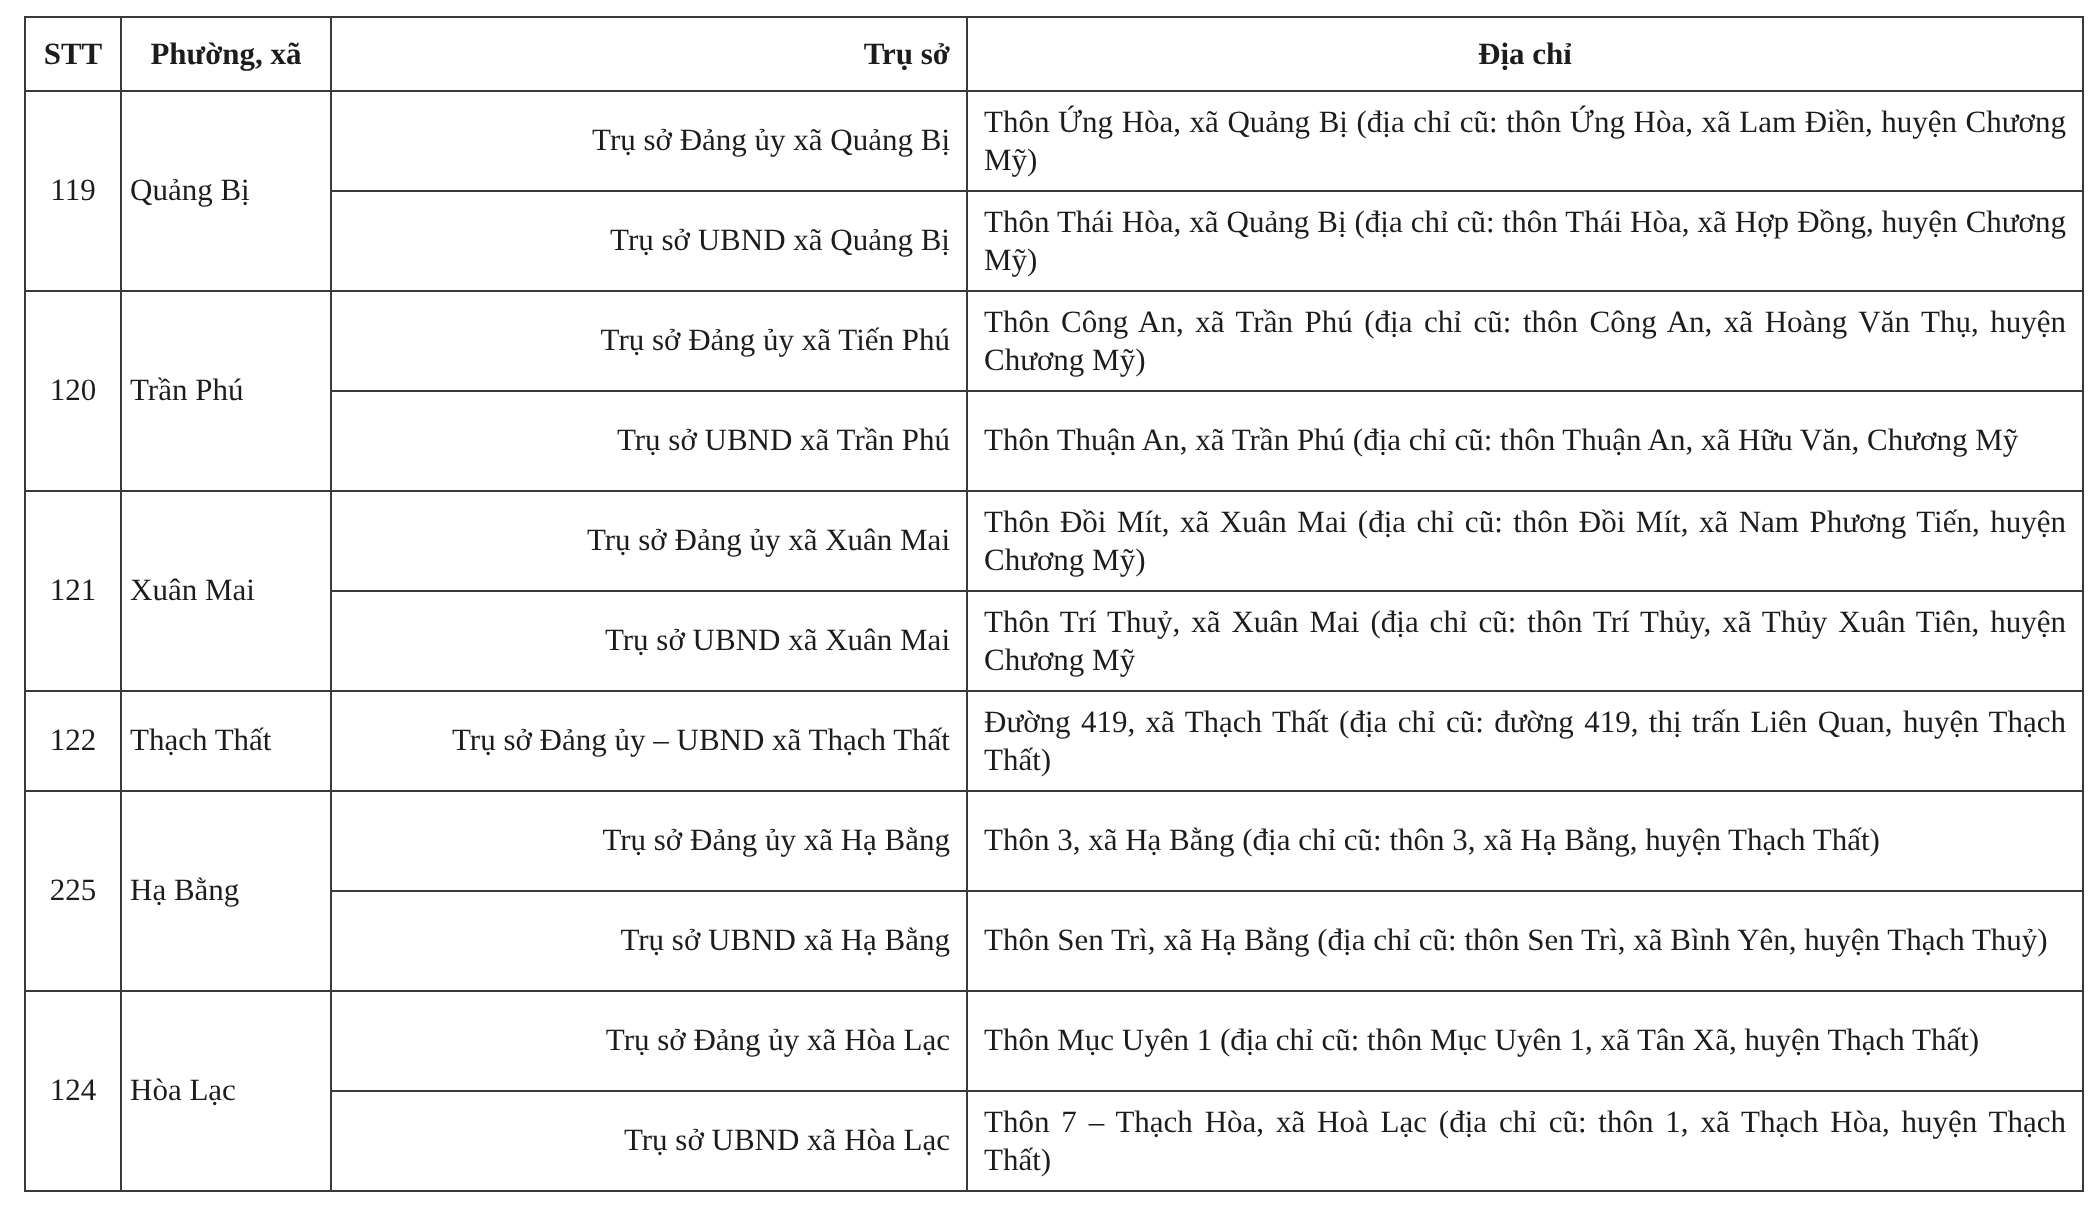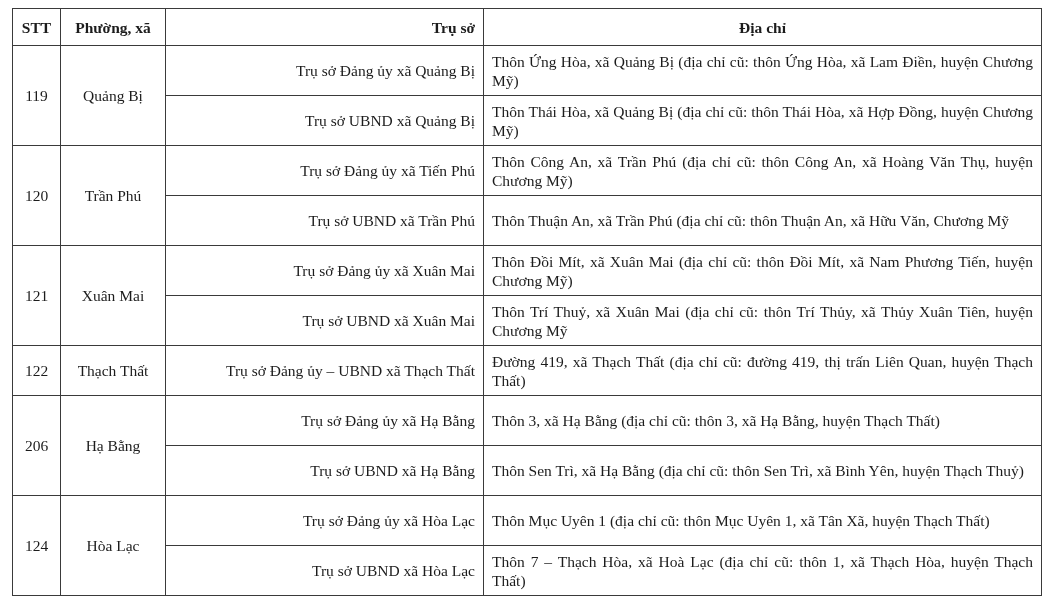--- a/index.html
+++ b/index.html
@@ -20,21 +20,21 @@
     line-height: 19px;
   }
   .doc-table th {
     height: 36px;
     font-weight: bold;
     text-align: center;
     font-size: 15.5px;
   }
   .doc-table td { height: 49px; }
   .c-stt { width: 47px; text-align: center; margin-left: 8px; }
-  .c-ward { width: 104px; text-align: center; }
+  .c-ward { width: 104px; text-align: left; }
   .c-office { width: 317px; text-align: right; }
   .c-addr { text-align: justify; text-align-last: left; }
   td.c-stt, td.c-ward { padding: 0 4px; }
 </style>
 </head>
 <body>
 
 <table class="doc-table">
   <colgroup>
     <col style="width:48px">
@@ -86,21 +86,21 @@
     </tr>
 
     <tr>
       <td class="c-stt">122</td>
       <td class="c-ward">Thạch Thất</td>
       <td class="c-office">Trụ sở Đảng ủy – UBND xã Thạch Thất</td>
       <td class="c-addr">Đường 419, xã Thạch Thất (địa chỉ cũ: đường 419, thị trấn Liên Quan, huyện Thạch Thất)</td>
     </tr>
 
     <tr>
-      <td class="c-stt" rowspan="2">206</td>
+      <td class="c-stt" rowspan="2">225</td>
       <td class="c-ward" rowspan="2">Hạ Bằng</td>
       <td class="c-office">Trụ sở Đảng ủy xã Hạ Bằng</td>
       <td class="c-addr">Thôn 3, xã Hạ Bằng (địa chỉ cũ: thôn 3, xã Hạ Bằng, huyện Thạch Thất)</td>
     </tr>
     <tr>
       <td class="c-office">Trụ sở UBND xã Hạ Bằng</td>
       <td class="c-addr">Thôn Sen Trì, xã Hạ Bằng (địa chỉ cũ: thôn Sen Trì, xã Bình Yên, huyện Thạch Thuỷ)</td>
     </tr>
 
     <tr>

